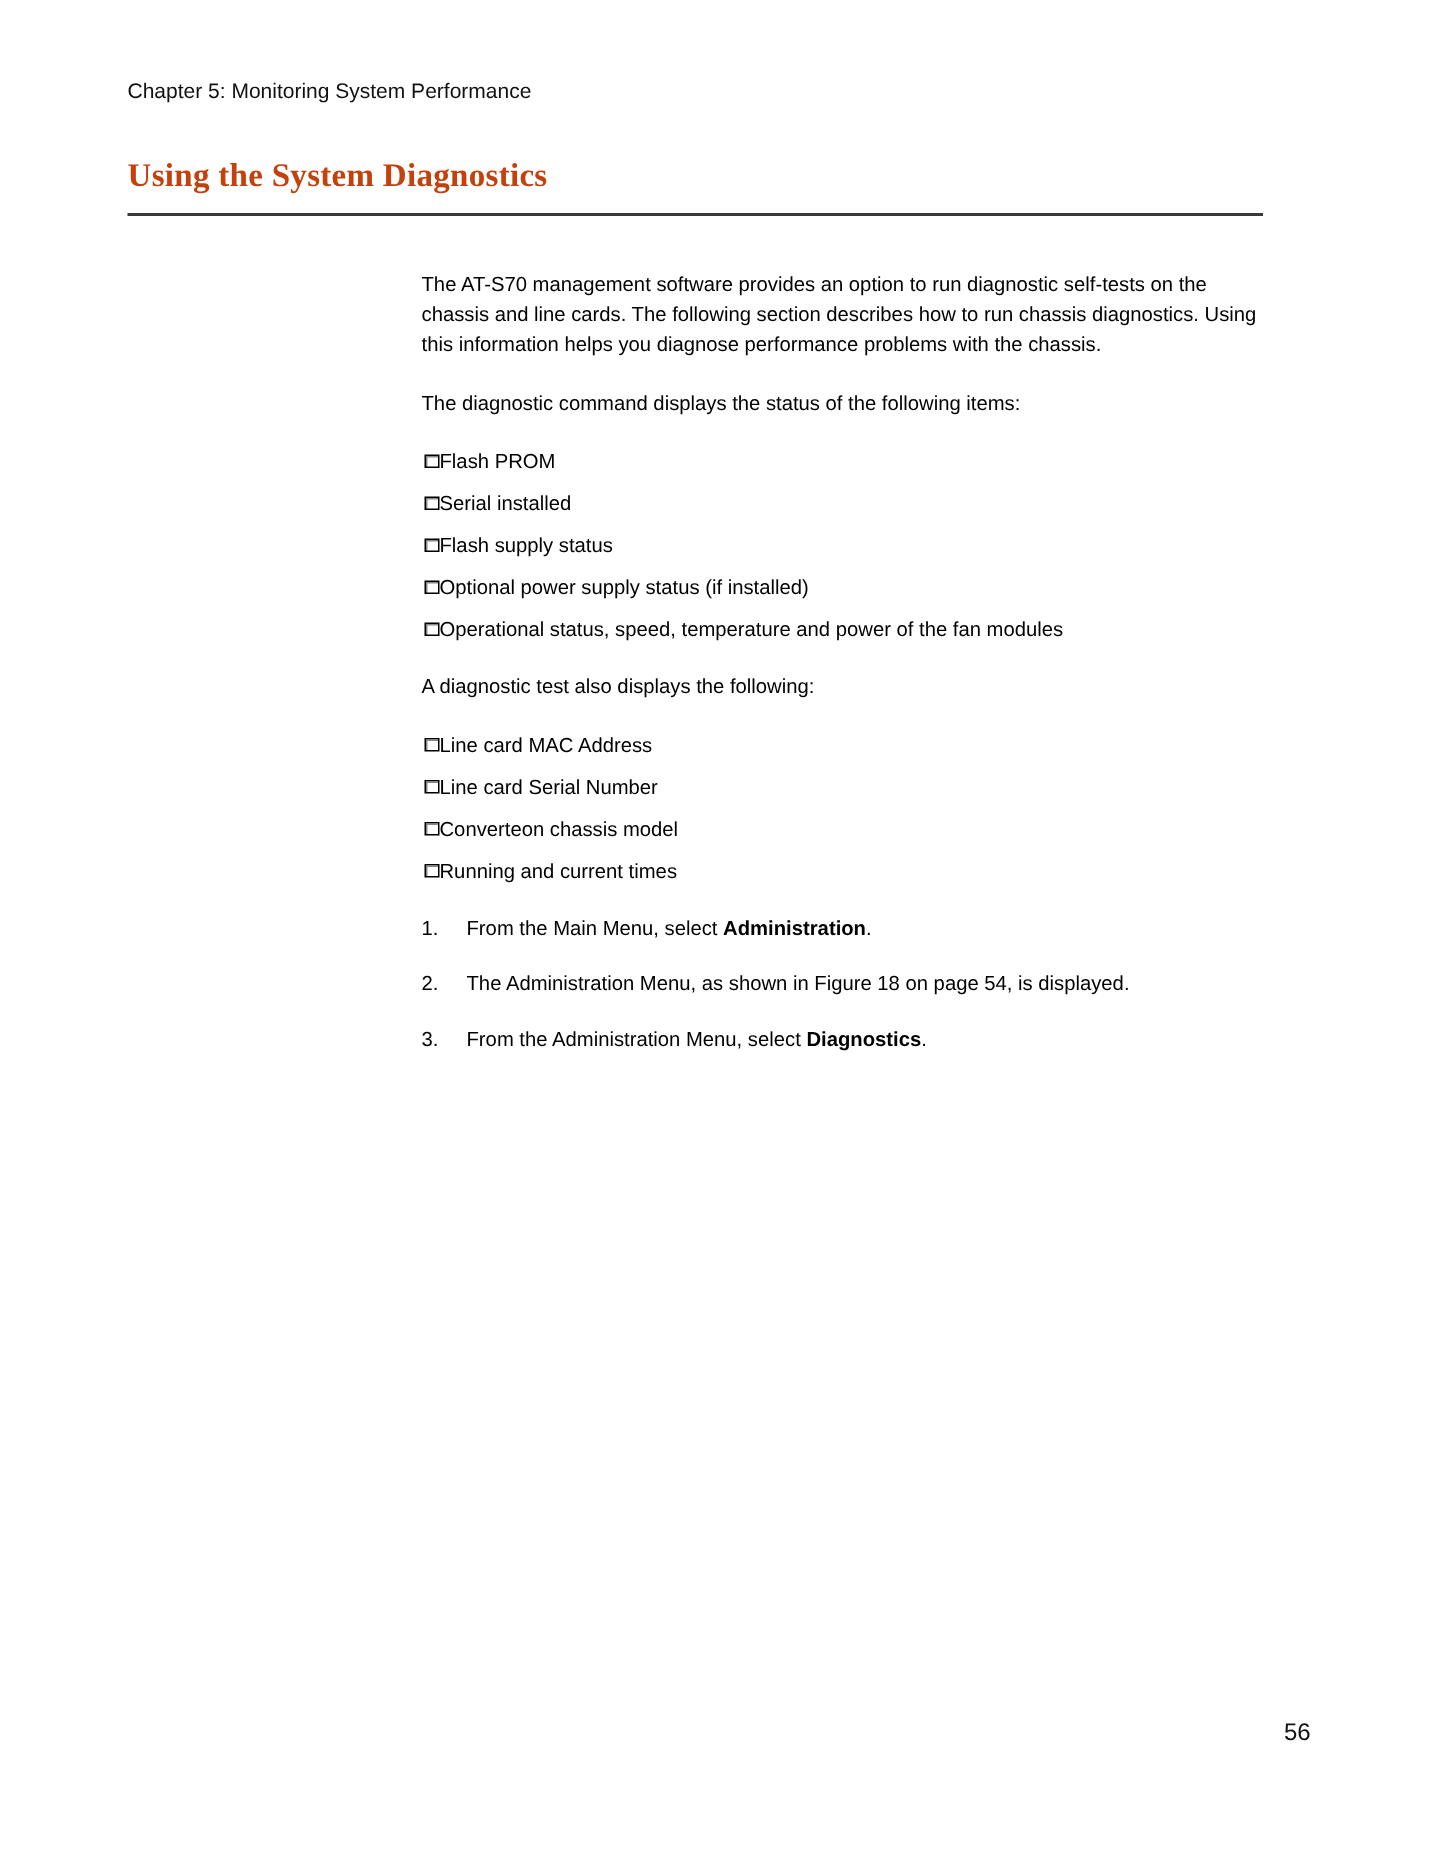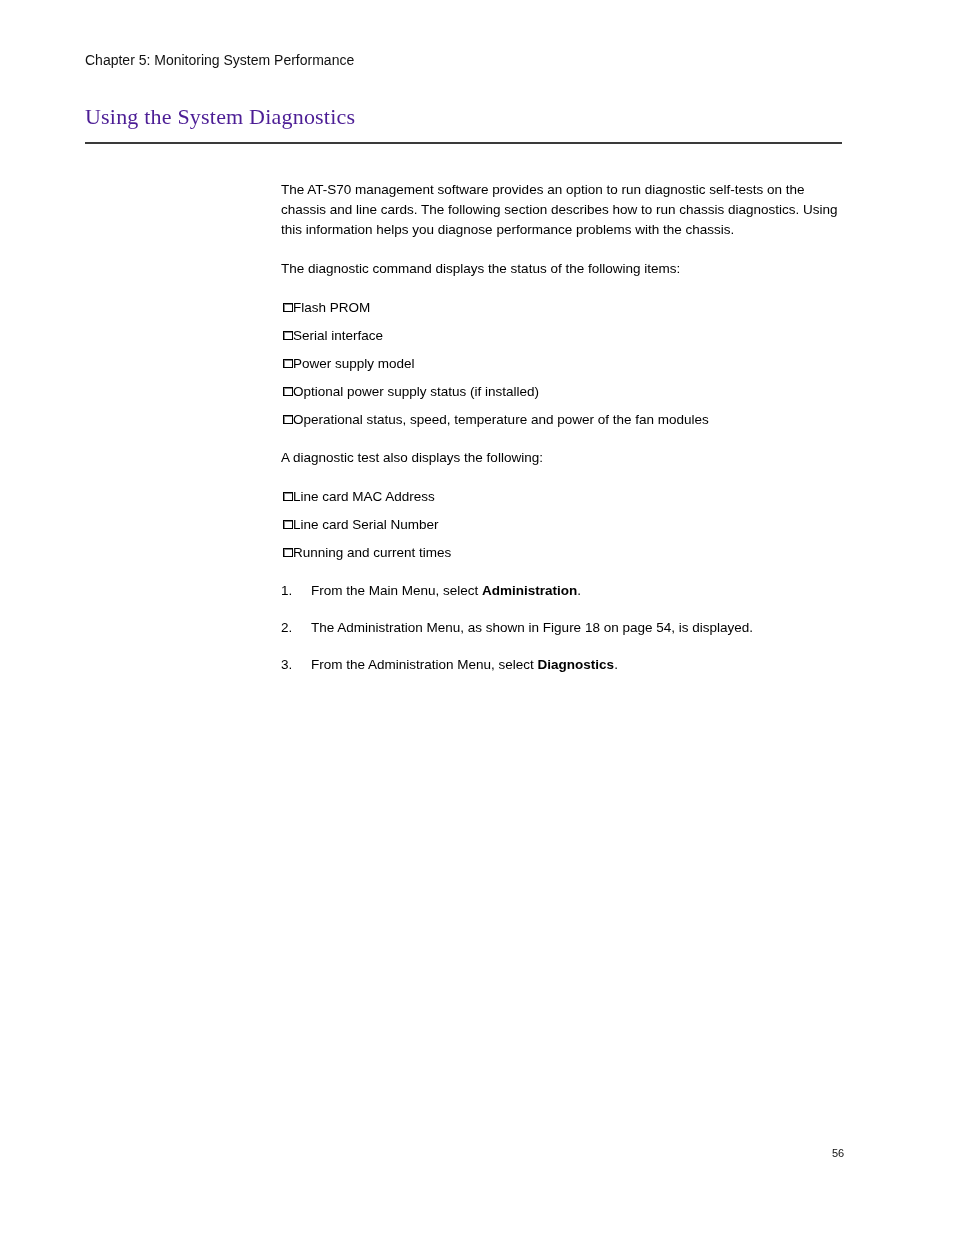--- a/index.html
+++ b/index.html
@@ -22,24 +22,24 @@
   .title-block {
     position: absolute;
     left: 85px;
     top: 104px;
     width: 757px;
     border-bottom: 2px solid #3a3a3a;
     padding-bottom: 12px;
   }
   .doc-title {
     font-family: "Liberation Serif", serif;
-    font-weight: normal;
+    font-weight: bold;
     font-size: 22px;
     letter-spacing: 0.2px;
-    color: #4c1d95;
+    color: #c2410c;
   }
   .content {
     position: absolute;
     left: 281px;
     top: 180px;
     width: 565px;
     font-size: 13.5px;
     line-height: 20px;
   }
   .para { margin: 0 0 19px 0; }
@@ -61,23 +61,23 @@
   .step-list { margin-top: 18px; }
   .step-item {
     display: flex;
     align-items: flex-start;
     margin-bottom: 17px;
   }
   .step-num { flex: 0 0 30px; }
   .step-text { flex: 1 1 auto; }
   .page-number {
     position: absolute;
-    left: 812px;
+    left: 836px;
     top: 1147px;
-    font-size: 11px;
+    font-size: 16px;
     color: #111;
     padding-left: 20px;
   }
   b { font-weight: bold; }
 </style>
 </head>
 <body>
 
 <div class="page">
 
@@ -93,25 +93,25 @@
 
     <p class="para">The diagnostic command displays the status of the following items:</p>
 
     <div class="bullet-list">
       <div class="bullet-item">
         <span class="bullet-square"></span>
         <span class="bullet-text">Flash PROM</span>
       </div>
       <div class="bullet-item">
         <span class="bullet-square"></span>
-        <span class="bullet-text">Serial interface</span>
+        <span class="bullet-text">Serial installed</span>
       </div>
       <div class="bullet-item">
         <span class="bullet-square"></span>
-        <span class="bullet-text">Power supply model</span>
+        <span class="bullet-text">Flash supply status</span>
       </div>
       <div class="bullet-item">
         <span class="bullet-square"></span>
         <span class="bullet-text">Optional power supply status (if installed)</span>
       </div>
       <div class="bullet-item">
         <span class="bullet-square"></span>
         <span class="bullet-text">Operational status, speed, temperature and power of the fan modules</span>
       </div>
     </div>
@@ -119,20 +119,24 @@
     <p class="para">A diagnostic test also displays the following:</p>
 
     <div class="bullet-list">
       <div class="bullet-item">
         <span class="bullet-square"></span>
         <span class="bullet-text">Line card MAC Address</span>
       </div>
       <div class="bullet-item">
         <span class="bullet-square"></span>
         <span class="bullet-text">Line card Serial Number</span>
+      </div>
+      <div class="bullet-item">
+        <span class="bullet-square"></span>
+        <span class="bullet-text">Converteon chassis model</span>
       </div>
       <div class="bullet-item">
         <span class="bullet-square"></span>
         <span class="bullet-text">Running and current times</span>
       </div>
     </div>
 
 
     <div class="step-list">
       <div class="step-item">

